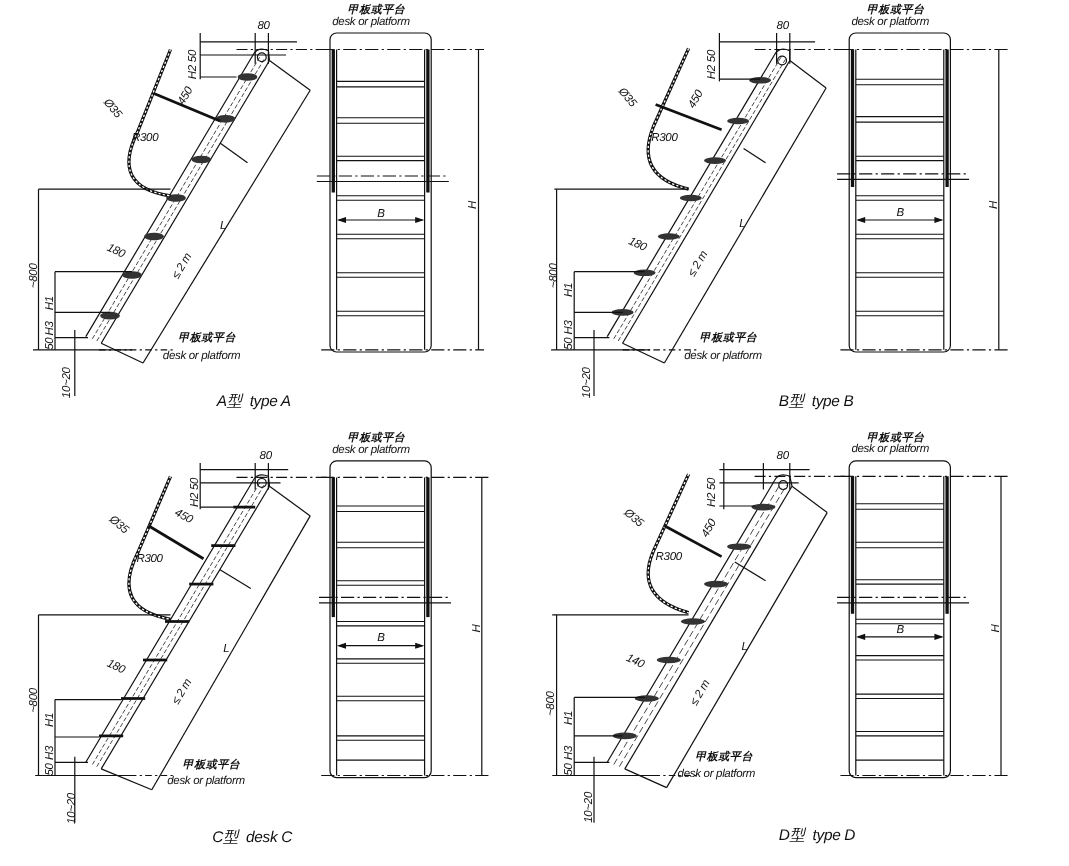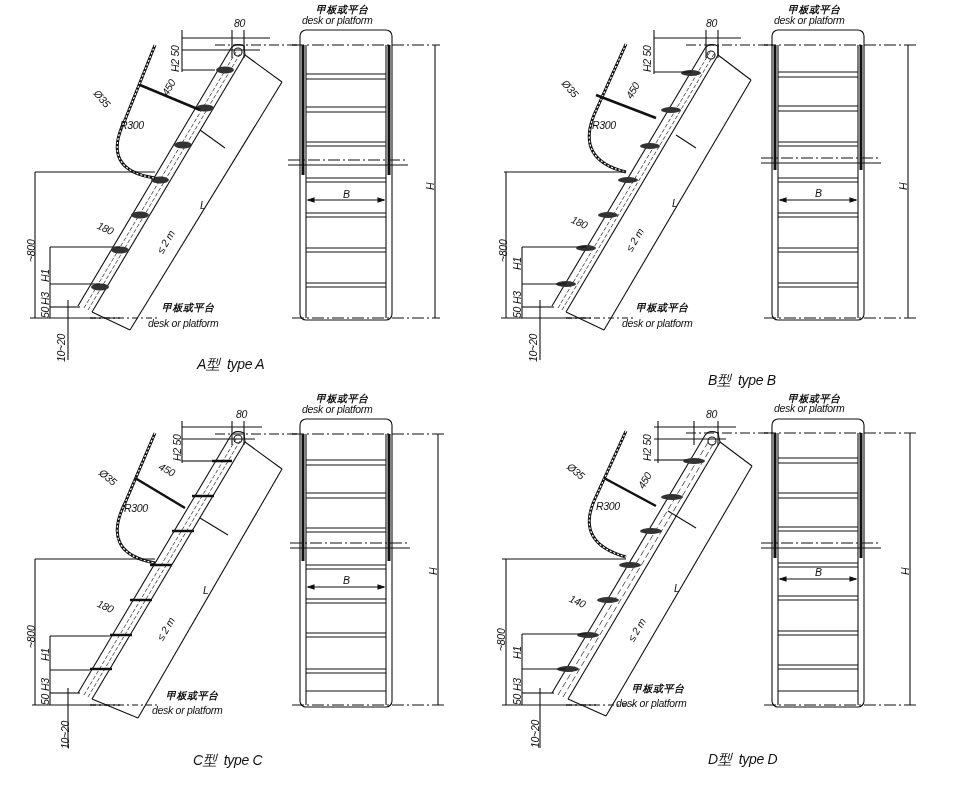--- a/index.html
+++ b/index.html
@@ -202,21 +202,21 @@
   <span class="lbl dim" style="left:186px;top:198px;">L</span>
   <span class="lbl dim rot" style="left:12px;top:262px;transform:rotate(-90deg);">~800</span>
   <span class="lbl dim rot" style="left:26px;top:270px;transform:rotate(-90deg);">H1</span>
   <span class="lbl dim rot" style="left:26px;top:304px;transform:rotate(-90deg);">H3</span>
   <span class="lbl dim rot" style="left:26px;top:318px;transform:rotate(-90deg);">50</span>
   <span class="lbl dim rot" style="left:42px;top:362px;transform:rotate(-90deg);">10~20</span>
   <span class="lbl cn" style="left:150px;top:302px;">甲板或平台</span>
   <span class="lbl" style="left:136px;top:318px;">desk or platform</span>
   <span class="lbl dim" style="left:329px;top:188px;">B</span>
   <span class="lbl dim rot" style="left:412px;top:190px;transform:rotate(-90deg);">H</span>
-  <span class="caption" style="left:222px;top:372px;">
+  <span class="caption" style="left:222px;top:356px;">
     <span>B型</span>&nbsp;&nbsp;<span>type B</span>
   </span>
 </div>
 
 <div class="panel" style="left:0;top:393px;">
   <svg viewBox="0 0 486 393">
     <g stroke="#111" fill="none" stroke-width="1.1">
       <line x1="78" y1="300" x2="230" y2="44"></line>
       <line x1="92" y1="306" x2="245" y2="49"></line>
       <line x1="84" y1="302" x2="236" y2="46" stroke-dasharray="4 2" stroke-width="0.7"></line>
@@ -299,21 +299,21 @@
   <span class="lbl dim rot" style="left:26px;top:255px;transform:rotate(-90deg);">~800</span>
   <span class="lbl dim rot" style="left:40px;top:268px;transform:rotate(-90deg);">H1</span>
   <span class="lbl dim rot" style="left:40px;top:298px;transform:rotate(-90deg);">H3</span>
   <span class="lbl dim rot" style="left:40px;top:312px;transform:rotate(-90deg);">50</span>
   <span class="lbl dim rot" style="left:60px;top:356px;transform:rotate(-90deg);">10~20</span>
   <span class="lbl cn" style="left:166px;top:297px;">甲板或平台</span>
   <span class="lbl" style="left:152px;top:312px;">desk or platform</span>
   <span class="lbl dim" style="left:343px;top:182px;">B</span>
   <span class="lbl dim rot" style="left:428px;top:182px;transform:rotate(-90deg);">H</span>
   <span class="caption" style="left:193px;top:359px;">
-    <span>C型</span>&nbsp;&nbsp;<span>type C</span>
+    <span>C型</span>&nbsp;&nbsp;<span>desk C</span>
   </span>
 </div>
 
 <div class="panel" style="left:486px;top:393px;">
   <svg viewBox="0 0 486 393">
     <g stroke="#111" fill="none" stroke-width="1.1">
       <line x1="66" y1="300" x2="218" y2="44"></line>
       <line x1="82" y1="306" x2="234" y2="49"></line>
       <line x1="72" y1="302" x2="224" y2="46" stroke-dasharray="6 3" stroke-width="0.7"></line>
       <line x1="77" y1="304" x2="229" y2="48" stroke-dasharray="6 3" stroke-width="0.7"></line>

